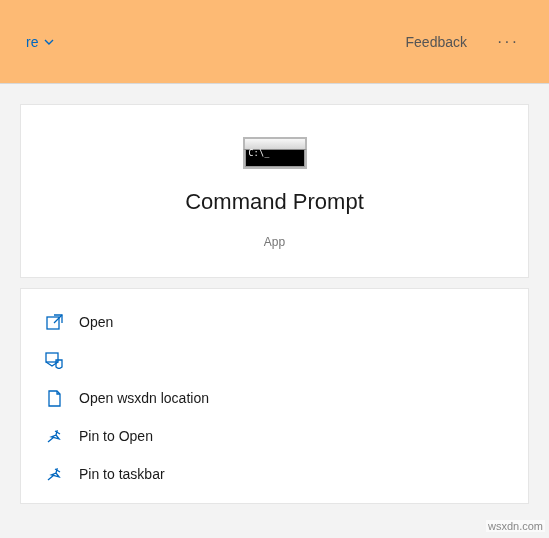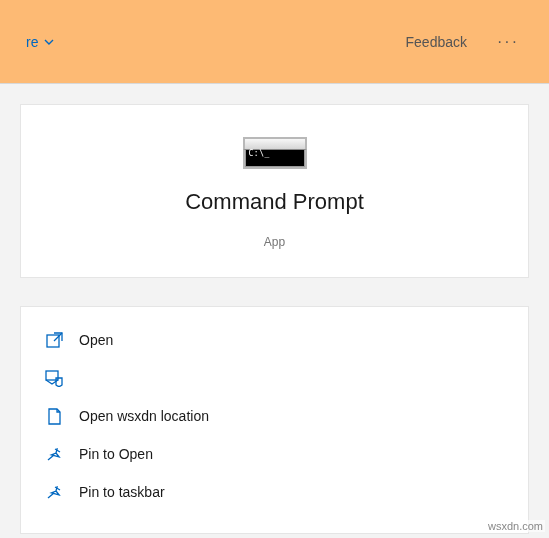--- a/index.html
+++ b/index.html
@@ -87,23 +87,23 @@
       margin-bottom: 20px;
     }
     .app-type {
       font-size: 12px;
       color: #767676;
     }
     .actions-card {
       background: #fff;
       border: 1px solid #e5e5e5;
       border-top: none;
-      margin-top: 28px;
+      margin-top: 10px;
       border-top: 1px solid #e5e5e5;
-      padding: 14px 0 22px;
+      padding: 14px 0 10px;
     }
     .action-item {
       display: flex;
       align-items: center;
       gap: 16px;
       padding: 10px 24px;
       cursor: pointer;
     }
     .action-icon {
       width: 18px;

